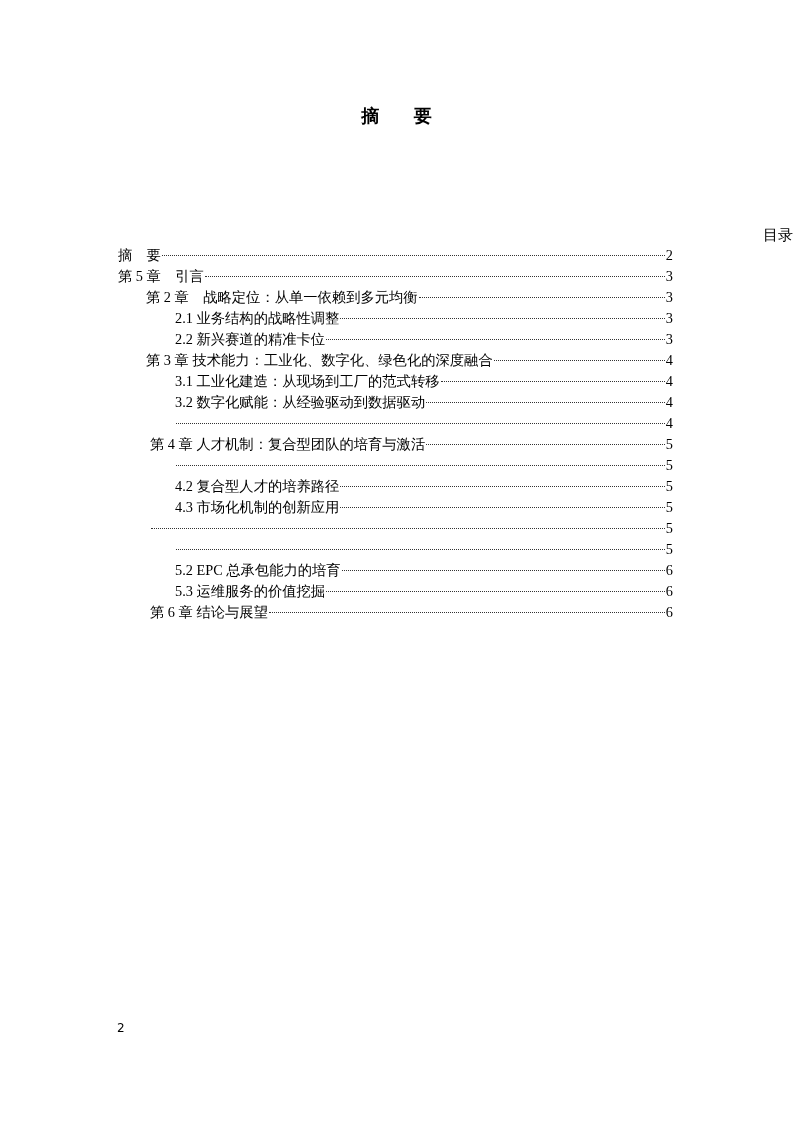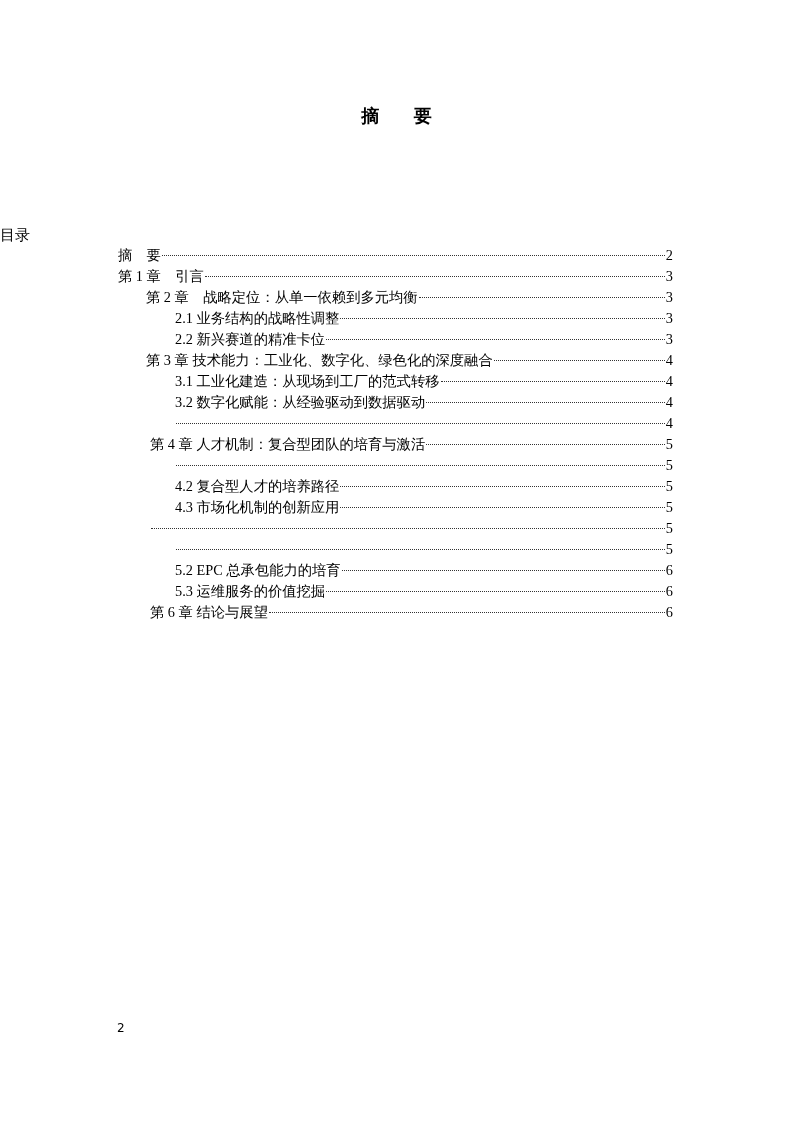--- a/index.html
+++ b/index.html
@@ -26,21 +26,21 @@
       font-size: 18px;
       letter-spacing: 14px;
       padding-left: 14px;
       box-sizing: border-box;
     }
     .toc-heading {
       position: absolute;
       top: 226px;
       left: 0;
       width: 793px;
-      text-align: left;
+      text-align: right;
       font-size: 15px;
     }
     .toc {
       position: absolute;
       top: 245px;
       left: 118px;
       width: 555px;
     }
     .toc-row {
       display: flex;
@@ -84,21 +84,21 @@
   <div class="page-title">摘 要</div>
   <div class="toc-heading">目录</div>
 
   <div class="toc">
     <div class="toc-row lvl0">
       <span class="label">摘　要</span>
       <span class="leader"></span>
       <span class="page">2</span>
     </div>
     <div class="toc-row lvl0">
-      <span class="label">第 1 章　引言</span>
+      <span class="label">第 5 章　引言</span>
       <span class="leader"></span>
       <span class="page">3</span>
     </div>
     <div class="toc-row lvl1">
       <span class="label">第 2 章　战略定位：从单一依赖到多元均衡</span>
       <span class="leader"></span>
       <span class="page">3</span>
     </div>
     <div class="toc-row lvl2">
       <span class="label">2.1  业务结构的战略性调整</span>

